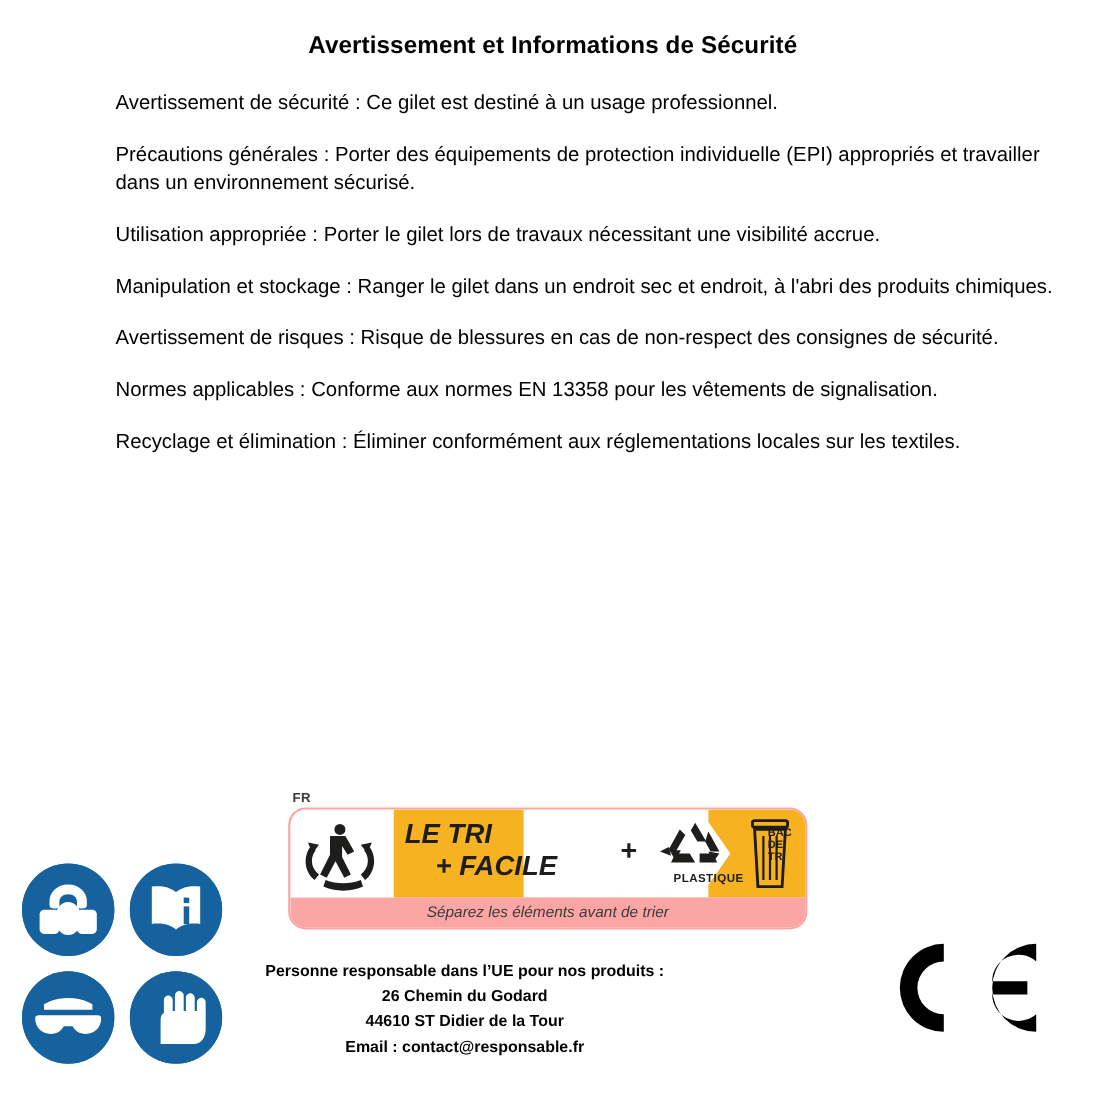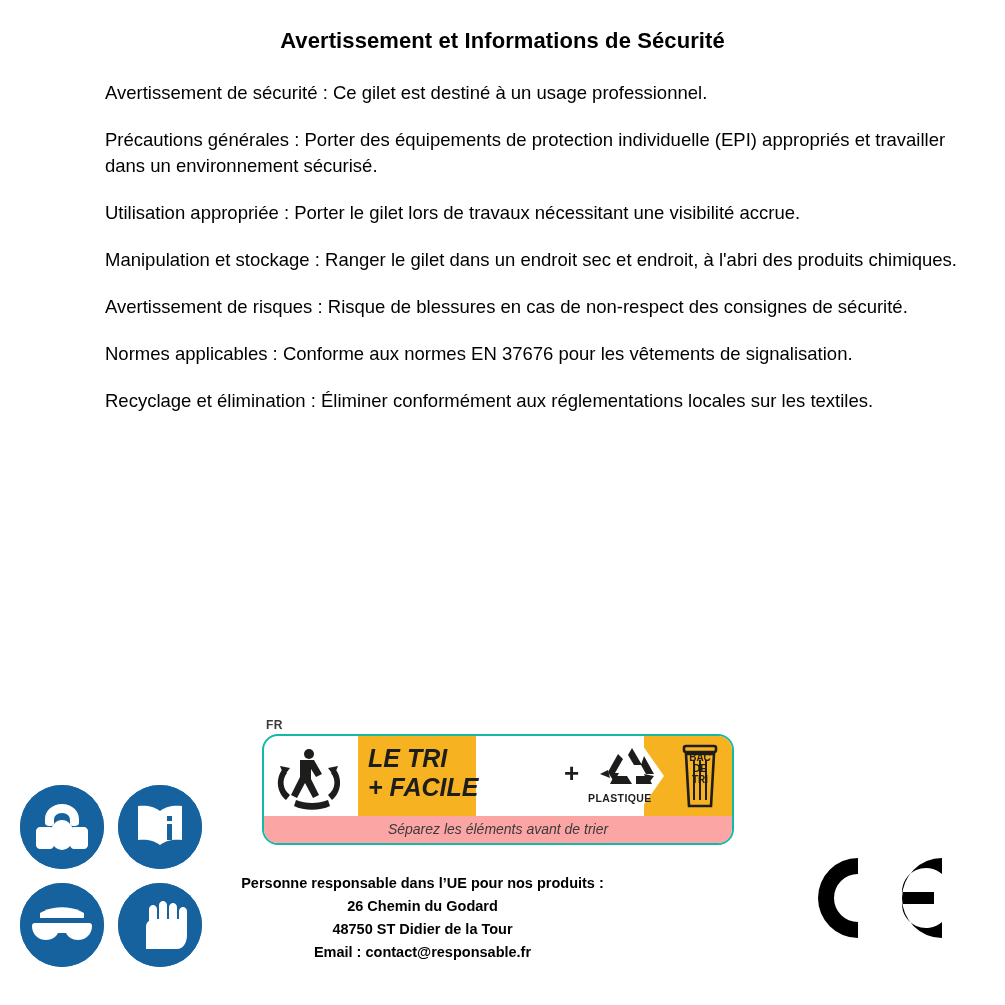--- a/index.html
+++ b/index.html
@@ -87,21 +87,21 @@
     font-weight: bold;
     color: #3a3a3a;
     letter-spacing: 0.4px;
   }
   .triman-box {
     position: absolute;
     left: 0;
     top: 16px;
     width: 468px;
     height: 107px;
-    border: 2px solid #14b8a6;
+    border: 2px solid #fca5a5;
     border-radius: 16px;
     background: #ffffff;
     overflow: hidden;
   }
   .triman-yellow {
     position: absolute;
     left: 94px;
     top: 0px;
     width: 374px;
     height: 80px;
@@ -136,63 +136,62 @@
     position: absolute;
     left: 104px;
     top: 8px;
     width: 104px;
     color: #1d1d1b;
     font-weight: bold;
     font-style: italic;
     line-height: 29px;
     font-size: 25px;
   }
-  .tri-text .l2 { white-space: nowrap; }
+  .tri-text .l2 { white-space: nowrap; margin-left: 28px; }
   .carton-cell {
     position: absolute;
     left: 218px;
     top: 4px;
     width: 78px;
     text-align: center;
   }
   .plus-sign {
     position: absolute;
     left: 300px;
     top: 22px;
     font-size: 26px;
     font-weight: bold;
     color: #1d1d1b;
   }
   .plastique-cell {
     position: absolute;
     left: 324px;
     top: 4px;
     width: 88px;
-    text-align: left;
+    text-align: right;
   }
   .cell-label {
     font-size: 10.5px;
     font-weight: bold;
     color: #1d1d1b;
     letter-spacing: 0.4px;
     margin-top: -2px;
   }
   .bac-cell {
     position: absolute;
     left: 404px;
     top: 2px;
     width: 64px;
     text-align: center;
   }
   .bac-label {
     position: absolute;
-    left: 414px;
+    left: 434px;
     top: 16px;
     width: 44px;
-    text-align: center;
     font-size: 10px;
     font-weight: bold;
     line-height: 11px;
     color: #1d1d1b;
   }
   .triman-footer {
     position: absolute;
     left: 0;
     top: 80px;
     width: 468px;
@@ -232,21 +231,21 @@
 <div class="page">
 
   <div class="doc-title">Avertissement et Informations de Sécurité</div>
 
   <div class="body-block">
     <p class="para">Avertissement de sécurité : Ce gilet est destiné à un usage professionnel.</p>
     <p class="para">Précautions générales : Porter des équipements de protection individuelle (EPI) appropriés et travailler dans un environnement sécurisé.</p>
     <p class="para">Utilisation appropriée : Porter le gilet lors de travaux nécessitant une visibilité accrue.</p>
     <p class="para">Manipulation et stockage : Ranger le gilet dans un endroit sec et endroit, à l'abri des produits chimiques.</p>
     <p class="para">Avertissement de risques : Risque de blessures en cas de non-respect des consignes de sécurité.</p>
-    <p class="para">Normes applicables : Conforme aux normes EN 37676 pour les vêtements de signalisation.</p>
+    <p class="para">Normes applicables : Conforme aux normes EN 13358 pour les vêtements de signalisation.</p>
     <p class="para">Recyclage et élimination : Éliminer conformément aux réglementations locales sur les textiles.</p>
   </div>
 
   <div class="picto-grid">
 
     <div class="picto p1">
       <svg width="84" height="84" viewBox="0 0 84 84" aria-hidden="true">
         <circle cx="42" cy="42" r="42" fill="#15629f"></circle>
         <path d="M25 34 c0-8 7-15 17-15 s17 7 17 15 v4 c0 2-2 3-4 3 h-2 c-2 0-3-1-3-3 v-3 c0-4-3-7-8-7 s-8 3-8 7 v3 c0 2-1 3-3 3 h-2 c-2 0-4-1-4-3z" fill="#ffffff"></path>
         <path d="M20 42 h10 c2 0 4 2 4 4 v14 c0 2-2 4-4 4 h-10 c-2 0-4-2-4-4 v-14 c0-2 2-4 4-4z" fill="#ffffff"></path>
@@ -334,21 +333,21 @@
         <div>TRI</div>
       </div>
 
       <div class="triman-footer">Séparez les éléments avant de trier</div>
     </div>
   </div>
 
   <div class="address">
     <div><span>Personne responsable dans l</span><span>’</span><span>UE</span><span> pour nos produits :</span></div>
     <div>26 Chemin du Godard</div>
-    <div>48750 ST Didier de la Tour</div>
+    <div>44610 ST Didier de la Tour</div>
     <div>Email : contact@responsable.fr</div>
   </div>
 
   <div class="ce-mark">
     <svg width="150" height="100" viewBox="0 0 150 100" aria-hidden="true">
       <path d="M58 10 A40 40 0 1 0 58 90 L58 74 A24 24 0 1 1 58 26 Z" fill="#000000"></path>
       <path d="M142 10 A40 40 0 1 0 142 90 L142 74 A24 24 0 0 1 102 56 L134 56 L134 44 L102 44 A24 24 0 0 1 142 26 Z" fill="#000000"></path>
     </svg>
   </div>
 

